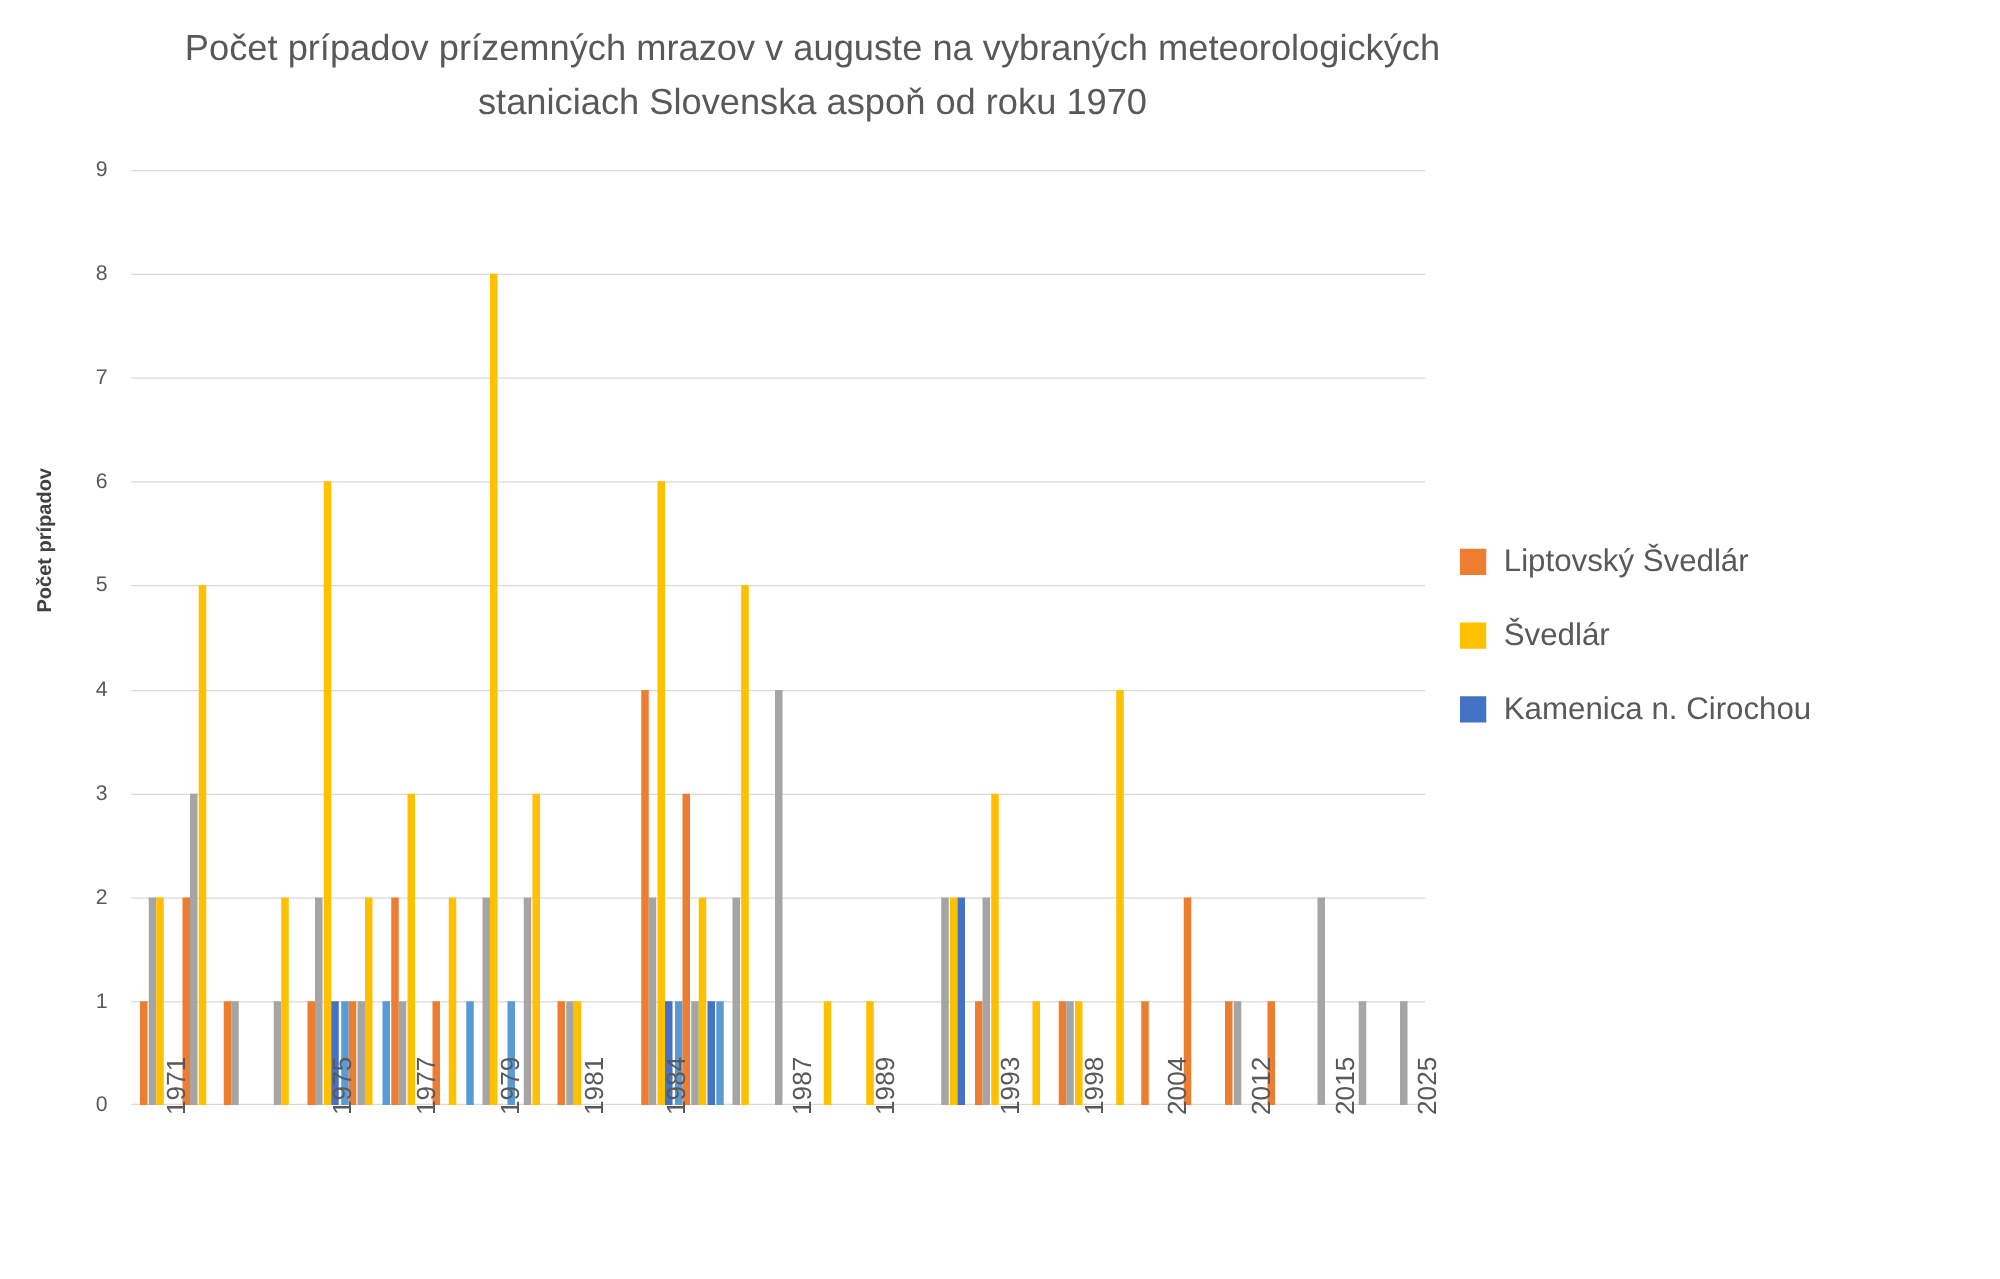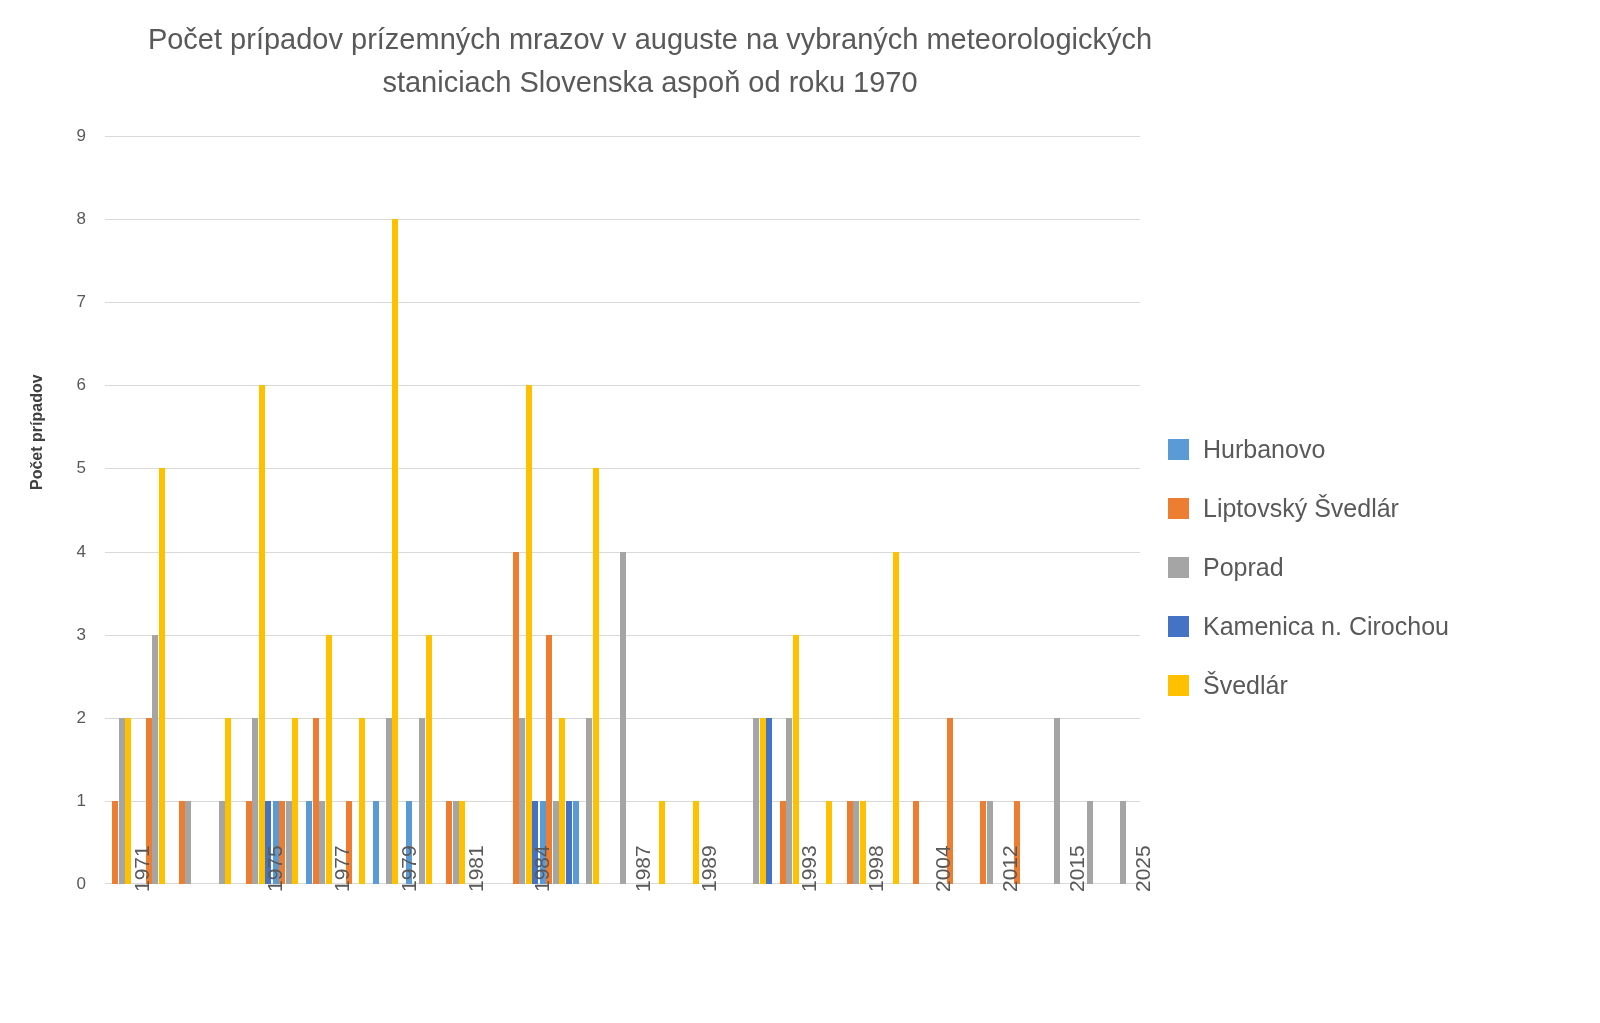--- a/index.html
+++ b/index.html
@@ -246,34 +246,26 @@
       <span style="left: 692.435px;">1993</span>
       <span style="left: 759.21px;">1998</span>
       <span style="left: 825.984px;">2004</span>
       <span style="left: 892.758px;">2012</span>
       <span style="left: 959.532px;">2015</span>
       <span style="left: 1026.31px;">2025</span>
     </div>
 
   <div class="legend" id="legend">
       <div class="legend-item">
-        <div class="legend-swatch" style="background: rgb(91, 155, 213);"></div>
-        <div class="legend-label">Hurbanovo</div>
-      </div>
-      <div class="legend-item">
         <div class="legend-swatch" style="background: rgb(237, 125, 49);"></div>
         <div class="legend-label">Liptovský Švedlár</div>
       </div>
       <div class="legend-item">
-        <div class="legend-swatch" style="background: rgb(165, 165, 165);"></div>
-        <div class="legend-label">Poprad</div>
+        <div class="legend-swatch" style="background: rgb(255, 192, 0);"></div>
+        <div class="legend-label">Švedlár</div>
       </div>
       <div class="legend-item">
         <div class="legend-swatch" style="background: rgb(68, 114, 196);"></div>
         <div class="legend-label">Kamenica n. Cirochou</div>
       </div>
-      <div class="legend-item">
-        <div class="legend-swatch" style="background: rgb(255, 192, 0);"></div>
-        <div class="legend-label">Švedlár</div>
-      </div>
     </div>
 
 </div>
 
 </body></html>

